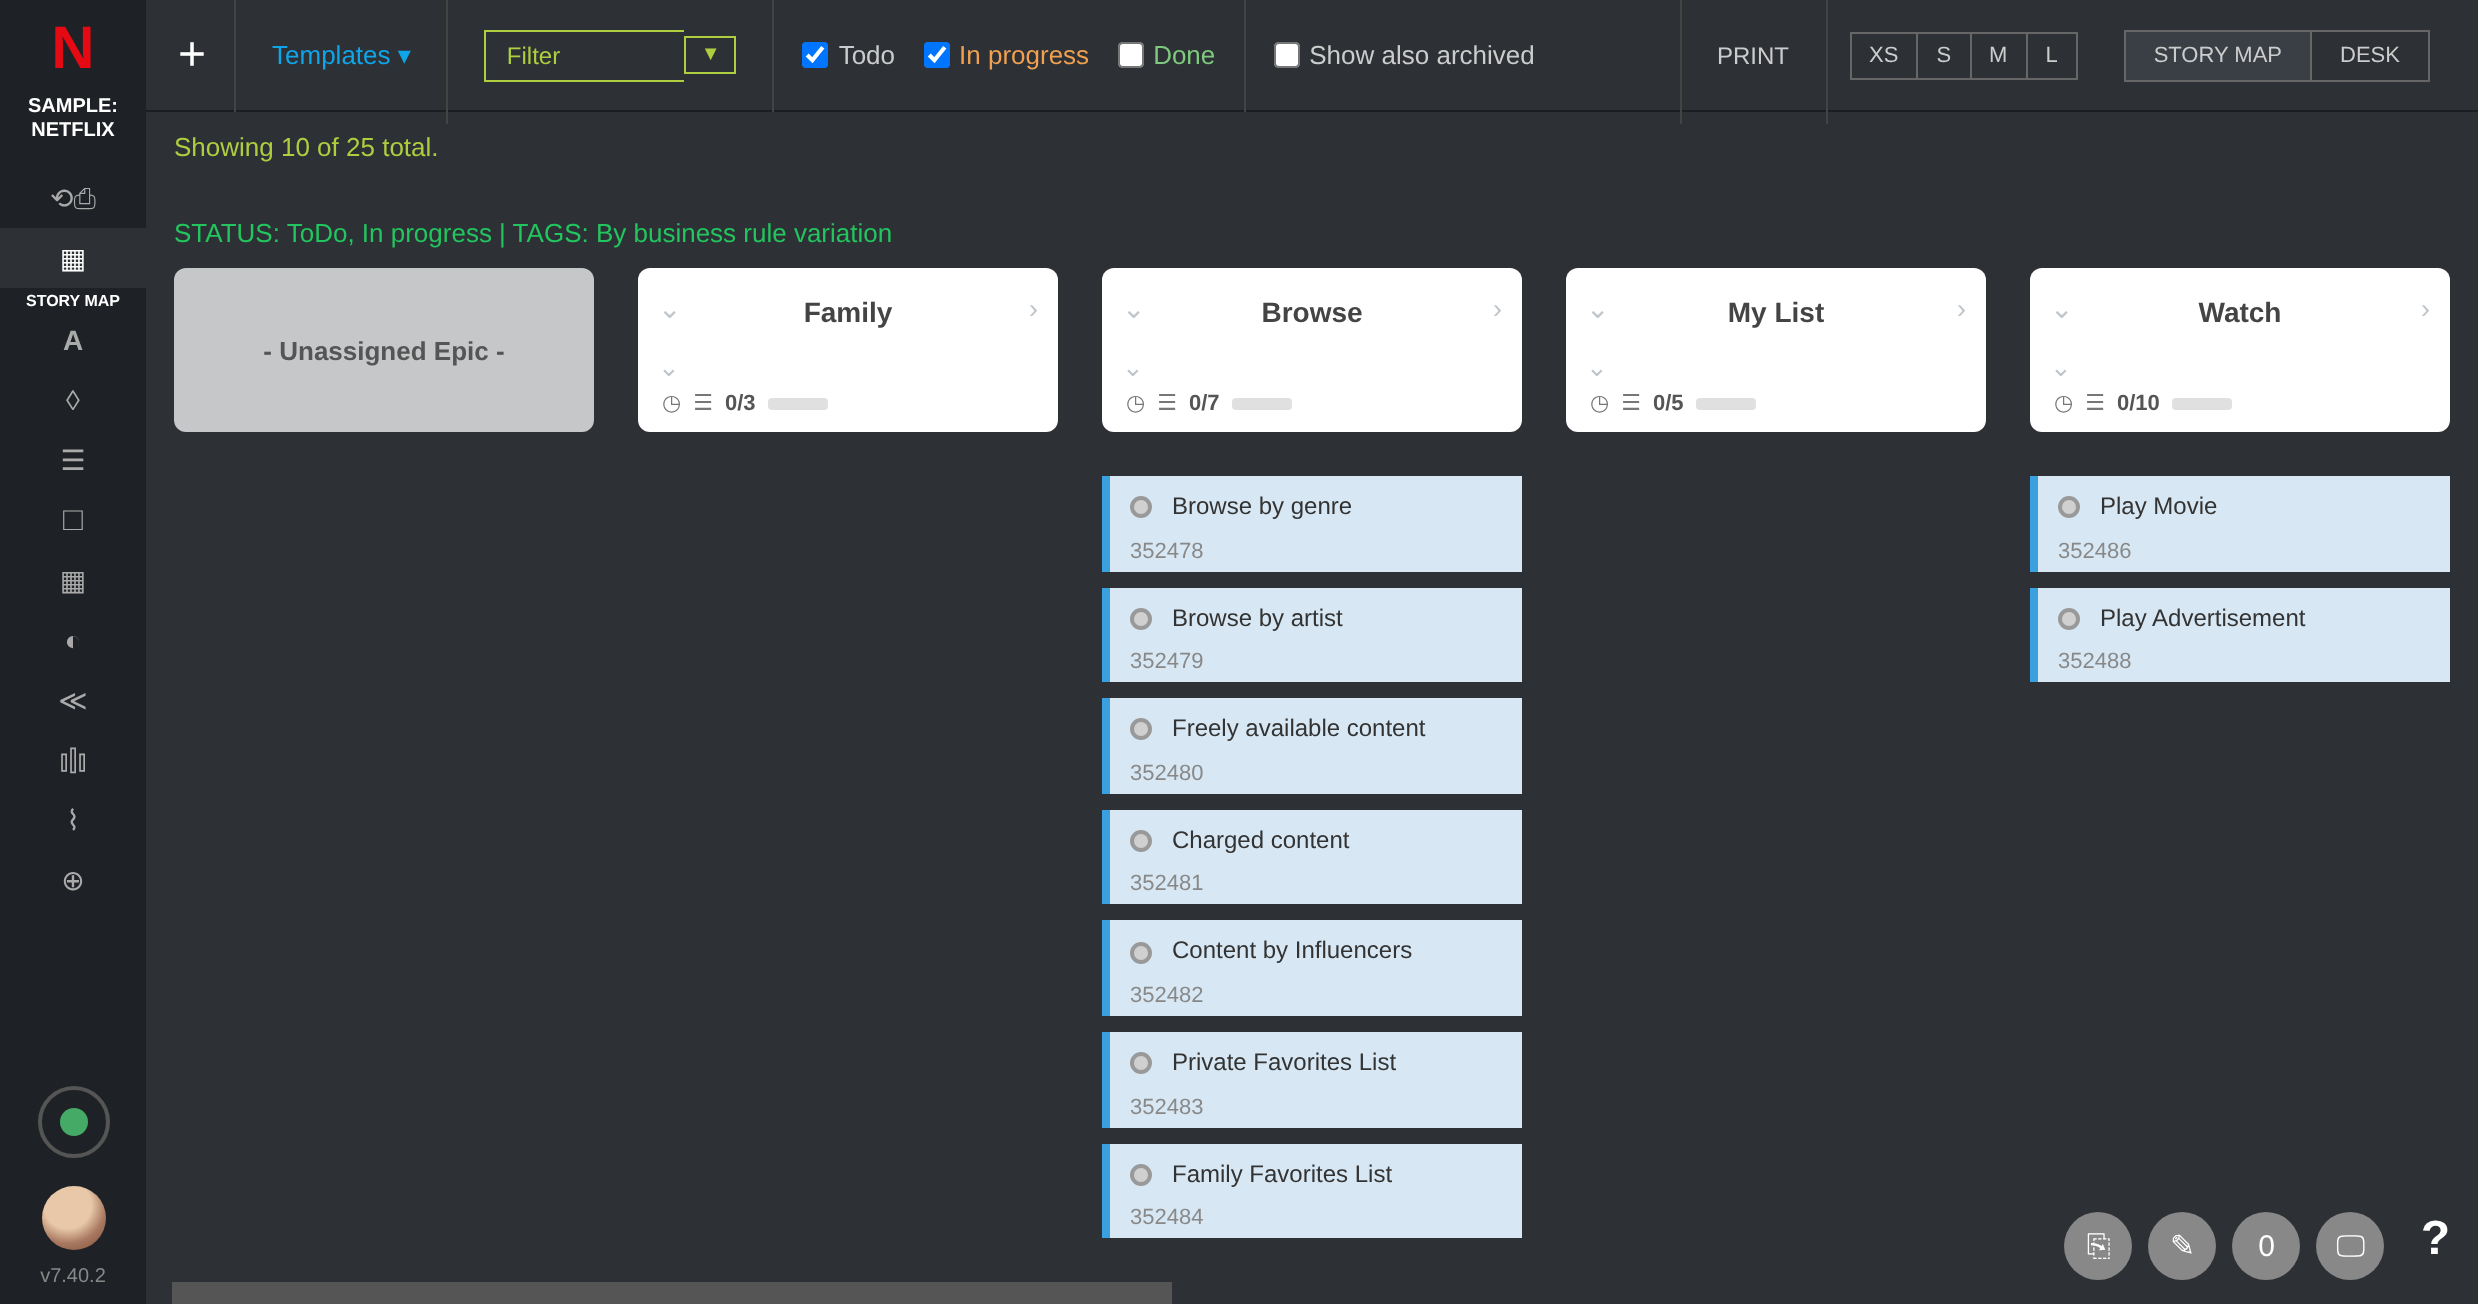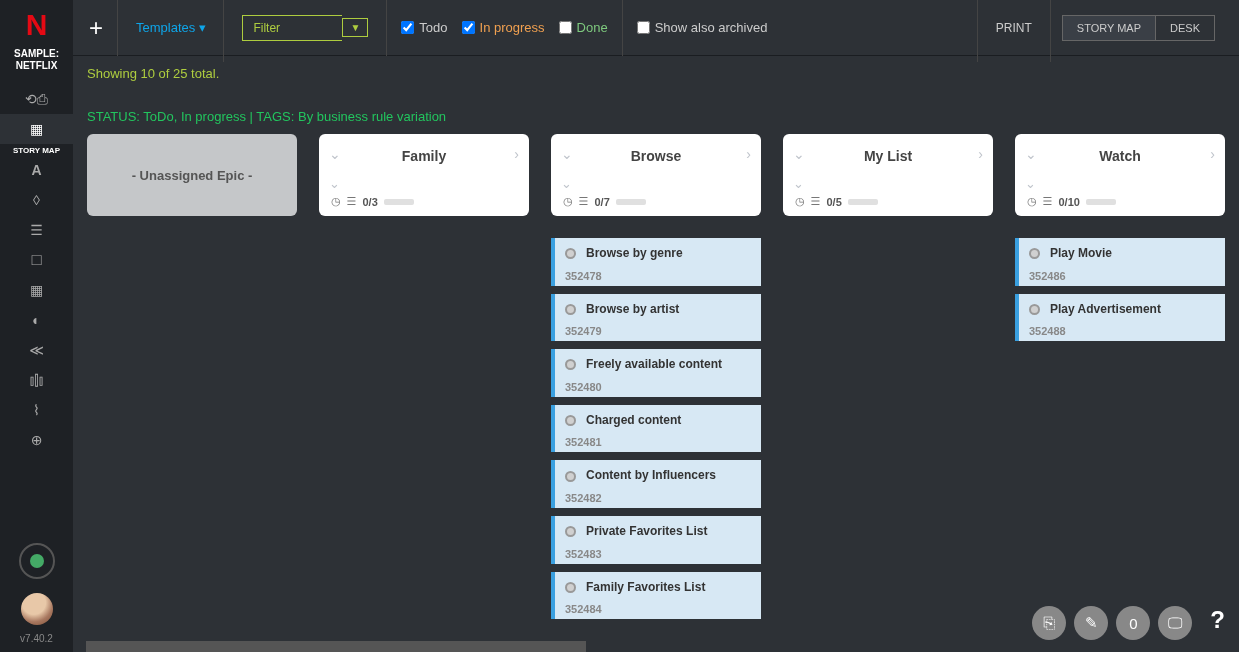--- a/index.html
+++ b/index.html
@@ -48,21 +48,21 @@
 .epic-title { text-align: center; font-weight: bold; font-size: 14px; padding-top: 14px; color: #444;}
 .epic-footer { display: flex; align-items: center; gap: 6px; padding: 10px 12px 8px; font-size: 11px; margin-top:auto;}
 .chevr { position: absolute; top: 12px; font-size: 14px; color: #c0c5cc; cursor:pointer;}
 .chevr.l { left: 10px; }
 .chevr.r { right: 10px; }
 .chevd { font-size: 13px; color:#c0c5cc; cursor:pointer; position:absolute; left:10px; top:42px;}
 .clock-ico { font-size: 11px; color:#777;}
 .count-ico { font-size:11px; color:#777;}
 .epbar { width: 30px; height:6px; background:#e0e0e0; border-radius:2px;}
 .cards { margin-top: 22px; display:flex; flex-direction:column; gap:8px;}
-.card { background: #d7e8f4; border-left: 4px solid #3aa0e0; border-radius: 0; padding: 8px 10px 4px; cursor:pointer; position:relative;font-weight:bold;}
+.card { background: #d7e8f4; border-left: 4px solid #3aa0e0; border-radius: 0; padding: 8px 10px 4px; cursor:pointer; position:relative;}
 .card-top { display:flex; align-items:center; gap:10px;}
 .dot { width:11px; height:11px; border-radius:50%; border: 2px solid #999; background:#d0d0d0; flex-shrink:0;}
 .card-title { font-size: 12px; color: #333; line-height: 1.3;}
 .card-id { font-size: 11px; color: #888; margin-top: 8px;}
 .bottom-icons { position: absolute; bottom: 12px; right: 14px; display: flex; gap: 8px;}
 .bi { width: 34px; height: 34px; border-radius: 50%; background: #888; display:flex; align-items:center; justify-content:center; color:#fff; cursor:pointer; font-size:15px;}
 .help { position:absolute; bottom:16px; right:16px; color:#fff; font-size:24px; font-weight:bold;}
 .hscrollbar { position:absolute; bottom:0; left:86px; width:500px; height:11px; background:#555;}
 </style>
 </head>
@@ -121,20 +121,26 @@
       </div>
       <div class="filter-sep"></div>
       <div class="checks">
         <label class="chk">
             <input type="checkbox" style="">
             <span>Show also archived</span>
           </label>
       </div>
       <div class="top-spacer"></div>
       <div class="print">PRINT</div>
+      <div class="sizes" id="sizes">
+          <div class="size-btn">XS</div>
+          <div class="size-btn">S</div>
+          <div class="size-btn">M</div>
+          <div class="size-btn">L</div>
+        </div>
       <div class="view-tabs">
         <div class="view-tab active">STORY MAP</div>
         <div class="view-tab">DESK</div>
       </div>
     </div>
 
     <div class="status-row">
       <span class="showing">Showing 10 of 25 total.</span>
       <span class="status-txt">STATUS: ToDo, In progress  |  TAGS: By business rule variation</span>
     </div>

